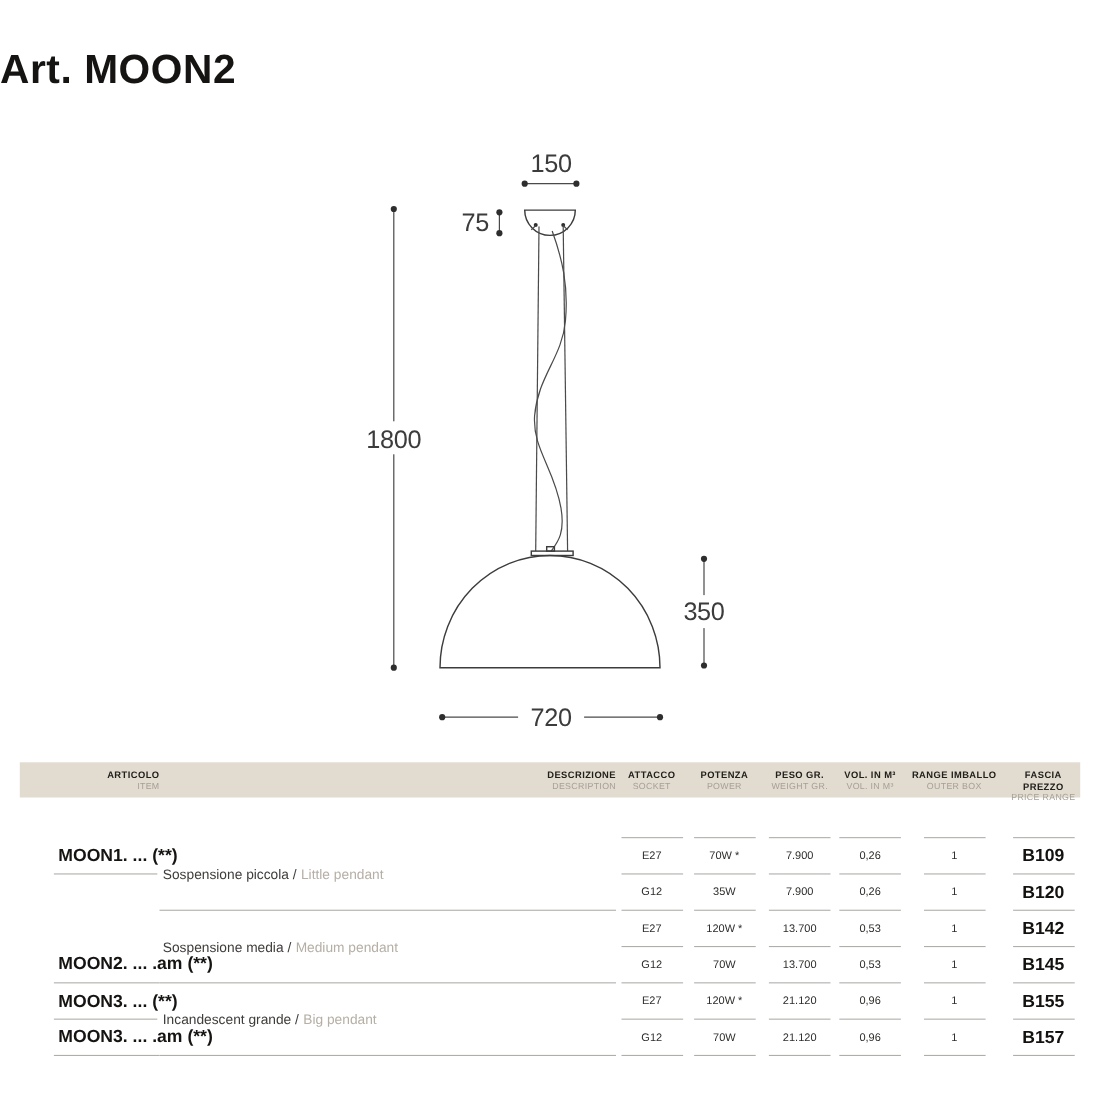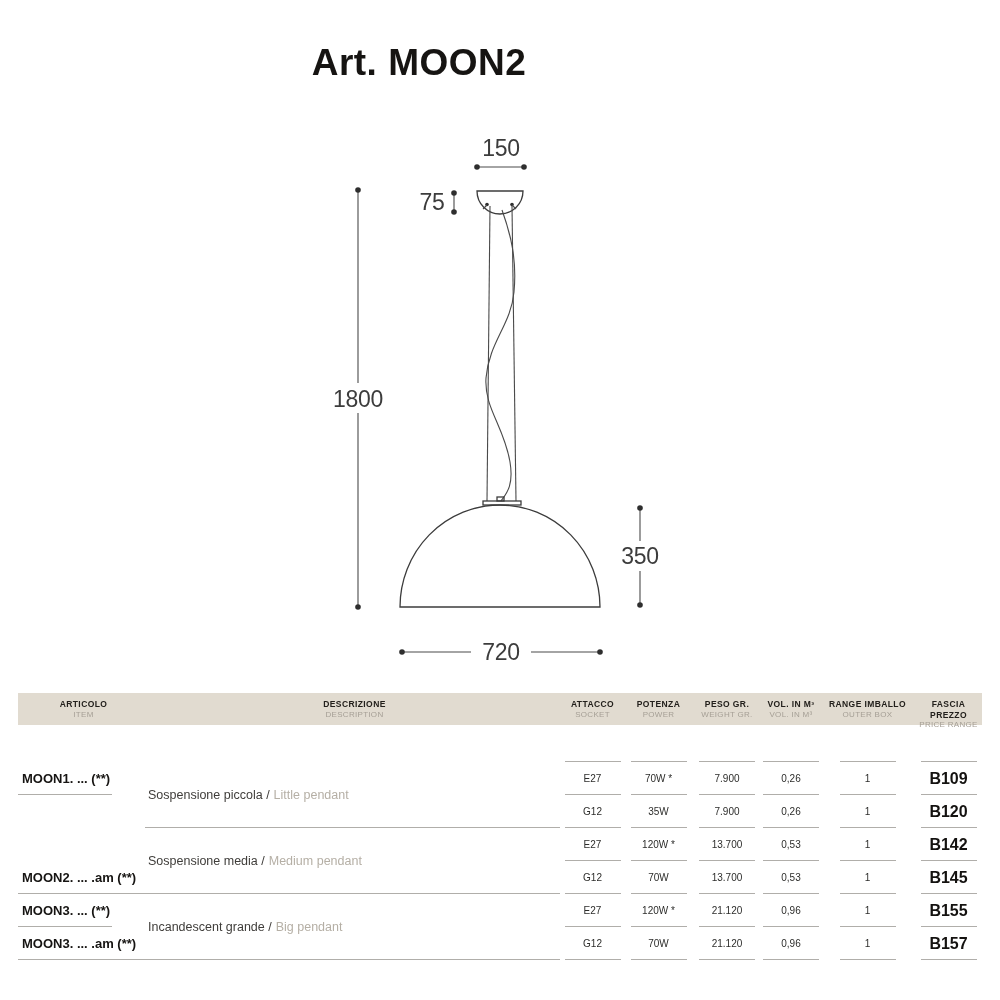--- a/index.html
+++ b/index.html
@@ -13,55 +13,55 @@
     --desc-en:#b5afa5;
     --draw:#3c3c3c;
   }
   *{margin:0;padding:0;box-sizing:border-box;}
   html,body{background:#ffffff;}
   body{
     width:1000px;height:1000px;position:relative;overflow:hidden;
     font-family:"Liberation Sans","DejaVu Sans",sans-serif;color:var(--ink);
   }
   .title{
-    position:absolute;top:42px;left:0;width:838px;text-align:center;
+    position:absolute;top:42px;left:0;width:838px;
     font-size:37px;font-weight:700;color:#161412;letter-spacing:0.5px;
   }
   .drawing{position:absolute;left:320px;top:120px;}
   .drawing text{font-family:"Liberation Sans","DejaVu Sans",sans-serif;font-size:23px;fill:var(--draw);letter-spacing:-0.3px;}
   .drawing .stroke{stroke:var(--draw);stroke-width:1.3;fill:none;}
   .drawing .thin{stroke:#4a4a4a;stroke-width:1.1;fill:none;}
   .drawing .dot{fill:#2e2e2e;stroke:none;}
   .drawing .whitebox{fill:#ffffff;stroke:none;}
 
   .spec-table{position:absolute;left:18px;top:693px;width:964px;}
   .grid8{display:grid;grid-template-columns:127px 415px 65px 67px 70px 58px 95px 67px;}
   .thead{height:32px;background:var(--hdr-bg);}
   .th{padding-top:6px;text-align:center;line-height:1.25;}
-  .th.left{text-align:center;padding-left:4px;}
+  .th.left{text-align:right;padding-left:4px;}
   .th-it{font-size:8.5px;font-weight:700;letter-spacing:0.4px;color:#23201c;}
   .th-en{font-size:8px;letter-spacing:0.3px;color:var(--hdr-sub);}
   .section-row{height:37px;}
   .section-cell{
     grid-column:1/3;display:flex;align-items:center;gap:4px;padding-left:4px;
     border-bottom:1px solid var(--line);font-size:12.5px;font-weight:700;
   }
   .sec-it{color:var(--sec-it);}
   .sec-en{color:var(--sec-en);}
   .s-spacer{position:relative;}
   .s-spacer::after,.v-cell::after{
     content:"";position:absolute;bottom:0;left:50%;transform:translateX(-50%);
     width:56px;height:1px;background:var(--line);
   }
   .group{grid-template-rows:33px 33px;}
   .r1{grid-row:1;} .r2{grid-row:2;} .c3{grid-column:3;} .c4{grid-column:4;} .c5{grid-column:5;}
   .c6{grid-column:6;} .c7{grid-column:7;} .c8{grid-column:8;}
   .a-cell{
     grid-column:1;display:flex;align-items:center;padding-left:4px;position:relative;
-    font-size:13px;font-weight:700;color:#161412;white-space:nowrap;
+    font-size:16px;font-weight:700;color:#161412;white-space:nowrap;margin-left:31px;
   }
   .a-cell.mid::after{content:"";position:absolute;bottom:0;left:0;width:94px;height:1px;background:var(--line);}
   .a-cell.end{border-bottom:1px solid var(--line);}
   .d-cell{
     grid-column:2;grid-row:1/3;display:flex;align-items:center;gap:4px;padding-left:3px;
     border-bottom:1px solid var(--line);font-size:12.5px;
   }
   .d-it{color:#3f3d3a;}
   .d-en{color:var(--desc-en);}
   .v-cell{

